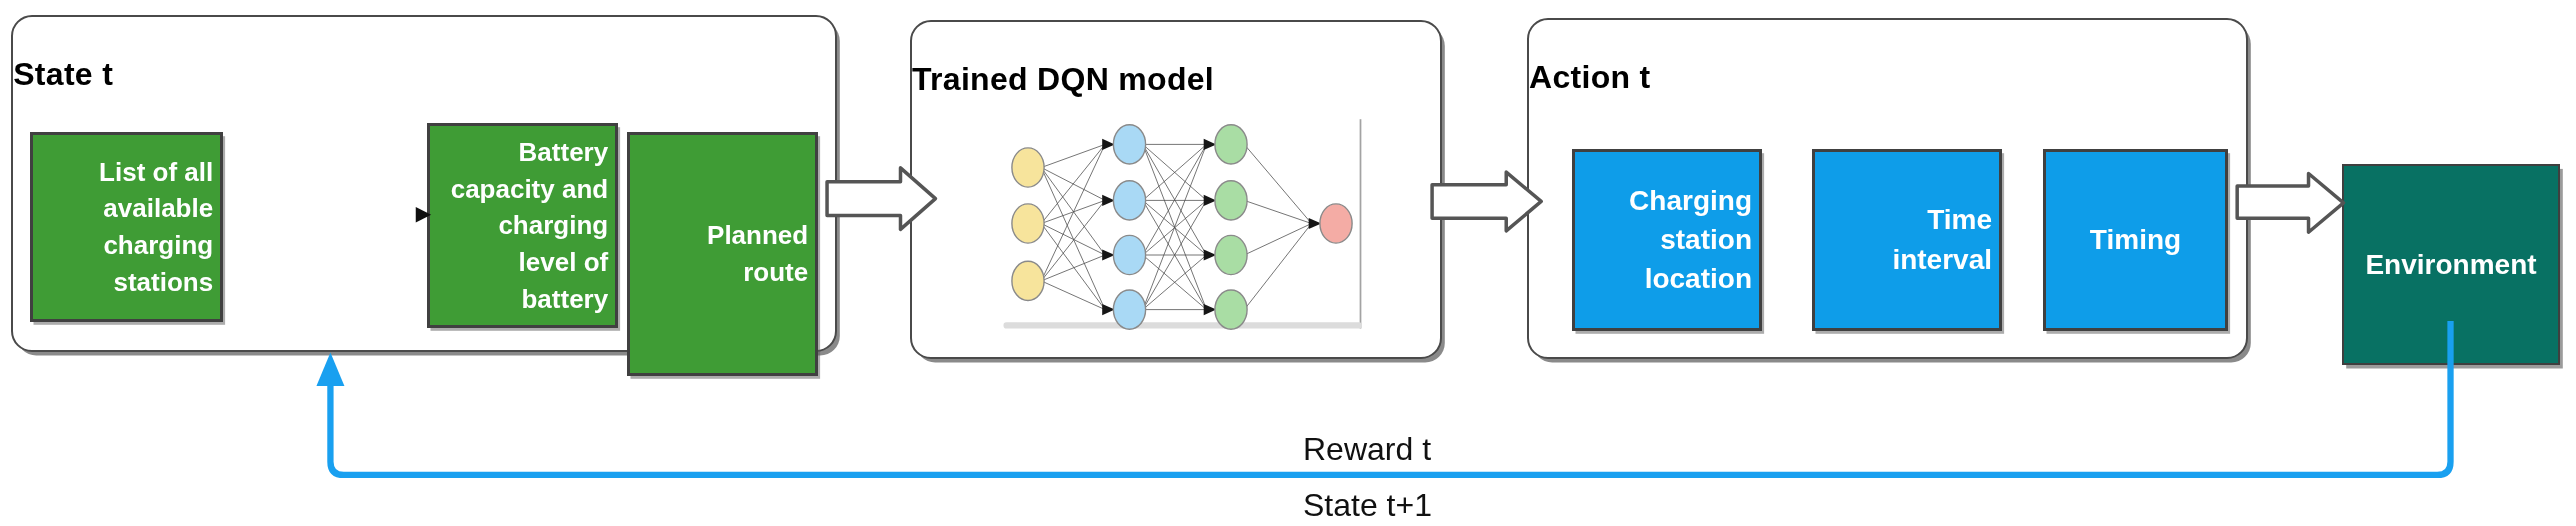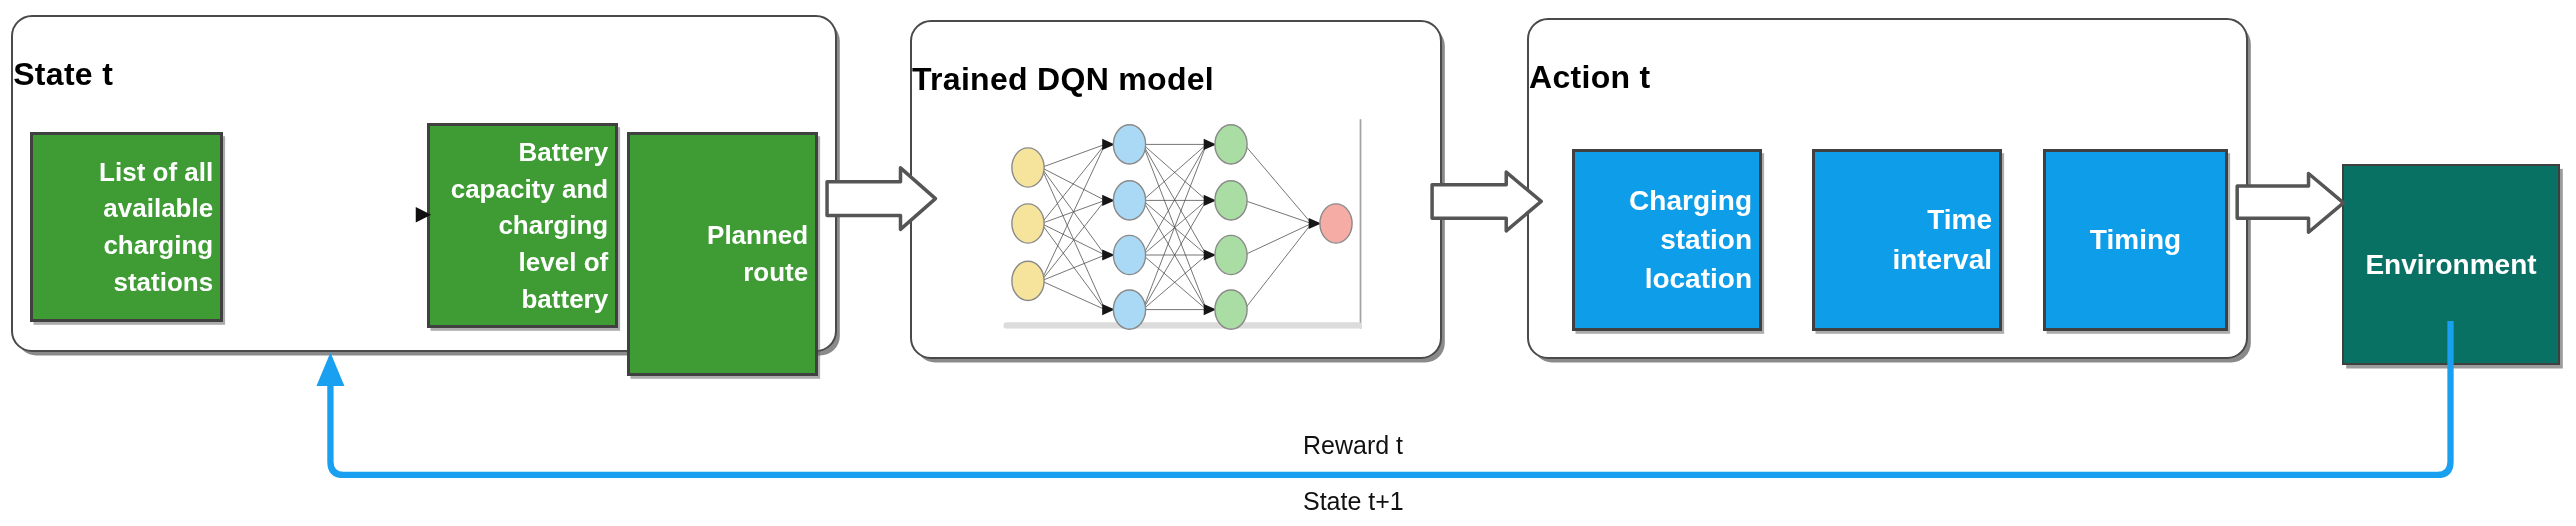--- a/index.html
+++ b/index.html
@@ -33,21 +33,21 @@
   .overlay{position:absolute;left:0;top:0;width:2576px;height:526px;pointer-events:none;z-index:3;}
   .block-arrow{fill:var(--block-arrow-fill,#fff);stroke:var(--block-arrow-border,#555);stroke-width:5;stroke-linejoin:round;}
   .feedback-path{fill:none;stroke:var(--feedback-arrow,#19a0f0);stroke-width:9;}
   .feedback-head{fill:var(--feedback-arrow,#19a0f0);}
   .mini-arrow{fill:#101010;}
   .nn-link{stroke:#4f4f4f;stroke-width:1.4;opacity:.8;}
   .nn-arrowhead{fill:#161616;}
   .nn-node{stroke:#8a8a8a;stroke-width:2;}
   .nn-frame{stroke:#a3a3a3;stroke-width:2.5;}
   .nn-strip{fill:#dcdcdc;}
-  .flow-label{position:absolute;font-size:25px;color:#111;z-index:4;}
+  .flow-label{position:absolute;font-size:32px;color:#111;z-index:4;}
 </style>
 </head>
 <body>
 
 <div class="canvas">
 
   <div class="panel" style="left:11.2px;top:15.4px;width:826px;height:337px;">
     <div class="panel-title">State t</div>
     <div class="sbox gbox" style="left:17px;top:115px;width:193px;height:190px;">
       <span>List of all available charging stations</span>

